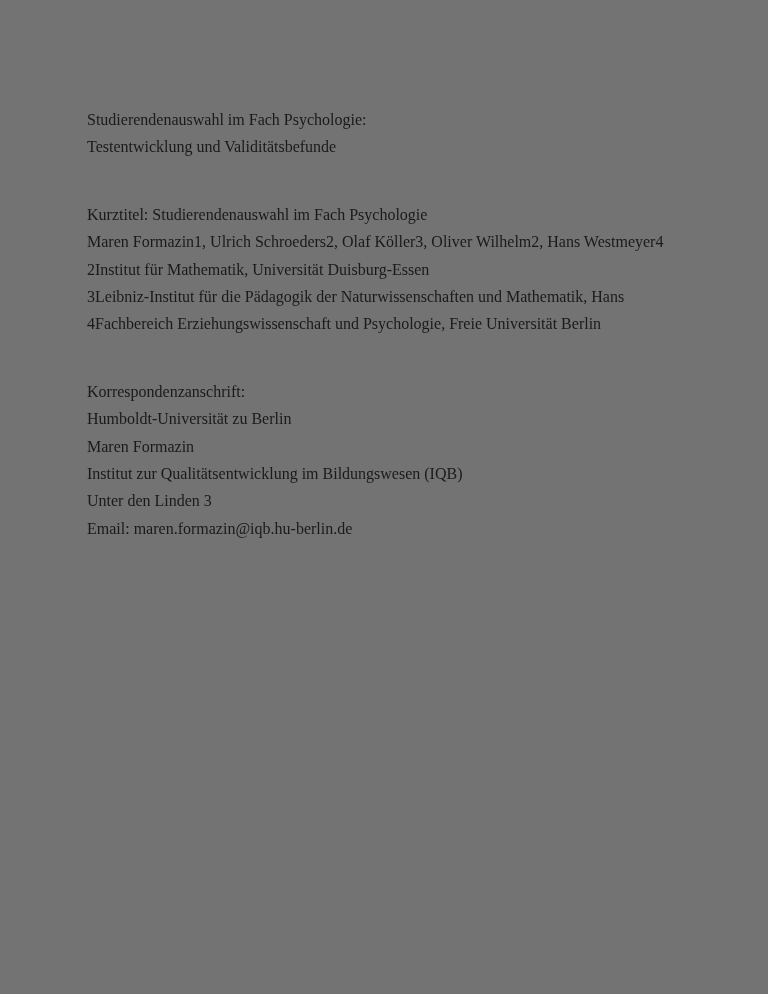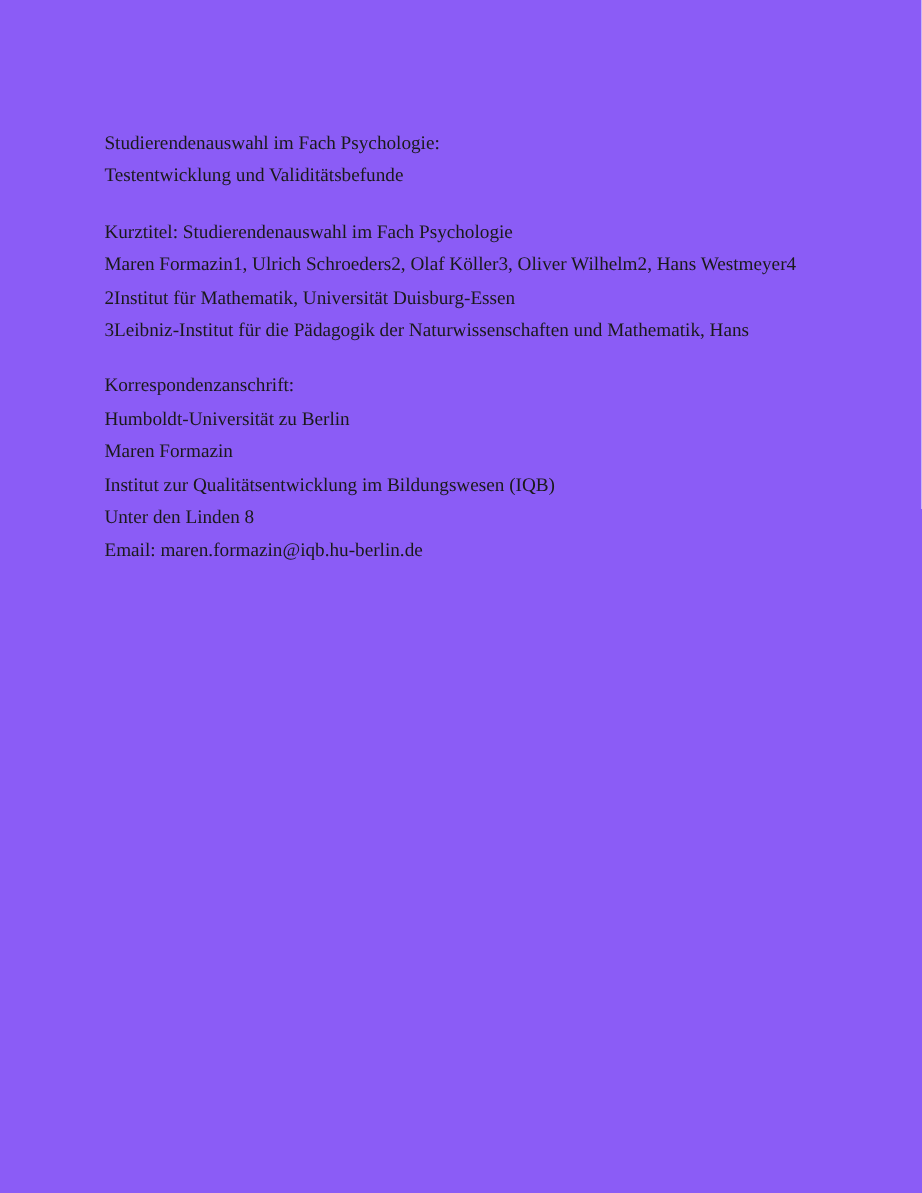--- a/index.html
+++ b/index.html
@@ -4,58 +4,59 @@
 <style>
   html, body {
     margin: 0;
     padding: 0;
     background: #ffffff;
   }
   .page {
     position: relative;
     width: 768px;
     height: 994px;
-    background: #8b5cf6;
+    background: #737373;
     overflow: hidden;
     font-family: "Liberation Serif", "DejaVu Serif", serif;
     font-size: 16px;
     color: #1a1a1a;
     box-sizing: border-box;
   }
   .text-block {
     position: absolute;
     top: 106px;
     left: 87px;
     right: 60px;
   }
   .line {
     line-height: 27.4px;
     white-space: nowrap;
     margin: 0;
   }
   .gap-1 {
-    margin-top: 19px; 
+    margin-top: 40px; 
   }
 </style>
 </head>
 <body>
 
 <div class="page">
   <div class="text-block">
 
     <p class="line">Studierendenauswahl im Fach Psychologie:</p>
     <p class="line">Testentwicklung und Validitätsbefunde</p>
 
     <p class="line gap-1">Kurztitel: Studierendenauswahl im Fach Psychologie</p>
     <p class="line">Maren Formazin1, Ulrich Schroeders2, Olaf Köller3, Oliver Wilhelm2, Hans Westmeyer4</p>
 
     <p class="line">2Institut für Mathematik, Universität Duisburg-Essen</p>
     <p class="line">3Leibniz-Institut für die Pädagogik der Naturwissenschaften und Mathematik, Hans</p>
+    <p class="line">4Fachbereich Erziehungswissenschaft und Psychologie, Freie Universität Berlin</p>
 
     <p class="line gap-1">Korrespondenzanschrift:</p>
     <p class="line">Humboldt-Universität zu Berlin</p>
     <p class="line">Maren Formazin</p>
     <p class="line">Institut zur Qualitätsentwicklung im Bildungswesen (IQB)</p>
-    <p class="line">Unter den Linden 8</p>
+    <p class="line">Unter den Linden 3</p>
     <p class="line">Email: maren.formazin@iqb.hu-berlin.de</p>
 
   </div>
 </div>
 
 </body></html>

